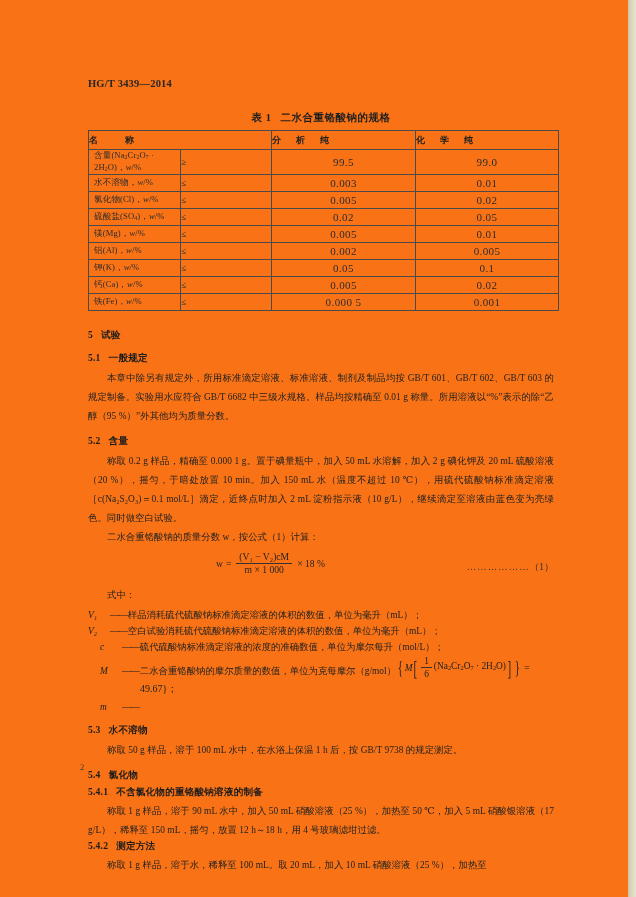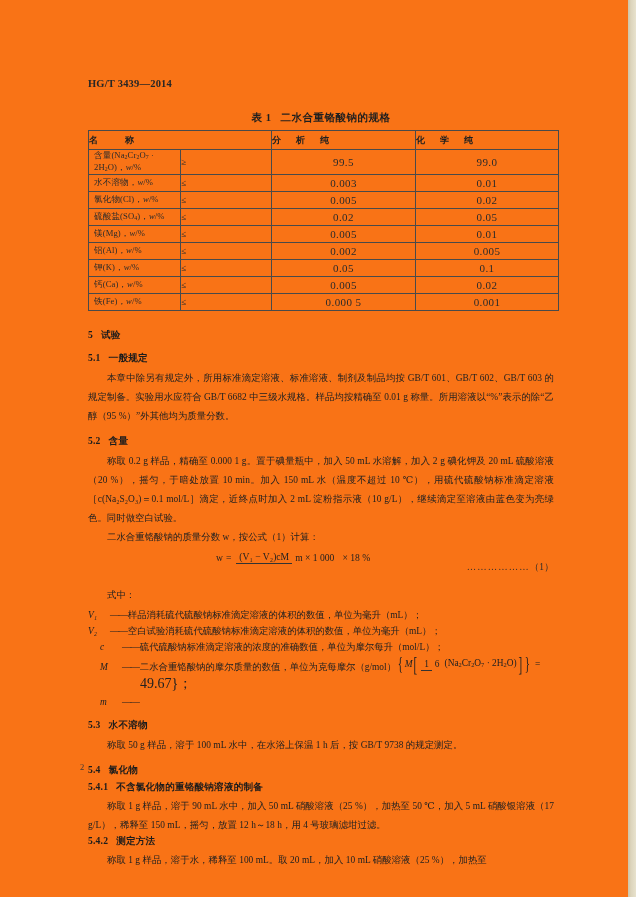--- a/index.html
+++ b/index.html
@@ -136,21 +136,21 @@
     left: 128px;
     top: 1px;
     font-size: 9.6px;
     font-family: "Liberation Serif", serif;
     display: flex;
     align-items: center;
     color: #1f1f1f;
   }
   .frac {
     display: inline-flex;
-    flex-direction: row;
+    flex-direction: column;
     align-items: center;
     vertical-align: middle;
     margin: 0 2px;
   }
   .frac .num-l {
     border-bottom: 0.9px solid #333;
     padding: 0 3px 0px 3px;
     line-height: 12px;
   }
   .frac .den-l {
@@ -199,21 +199,21 @@
     display: inline-block;
   }
   .bigbracket {
     font-size: 20px;
     line-height: 10px;
     transform: scaleX(0.55);
     display: inline-block;
   }
   .cont-49 {
     padding-left: 52px;
-    font-size: 14px;
+    font-size: 10px;
     line-height: 16px;
     margin-top: 1px;
     color: #212121;
   }
 
   .pagenum {
     position: absolute;
     left: 80px;
     top: 762px;
     font-size: 8.5px;

